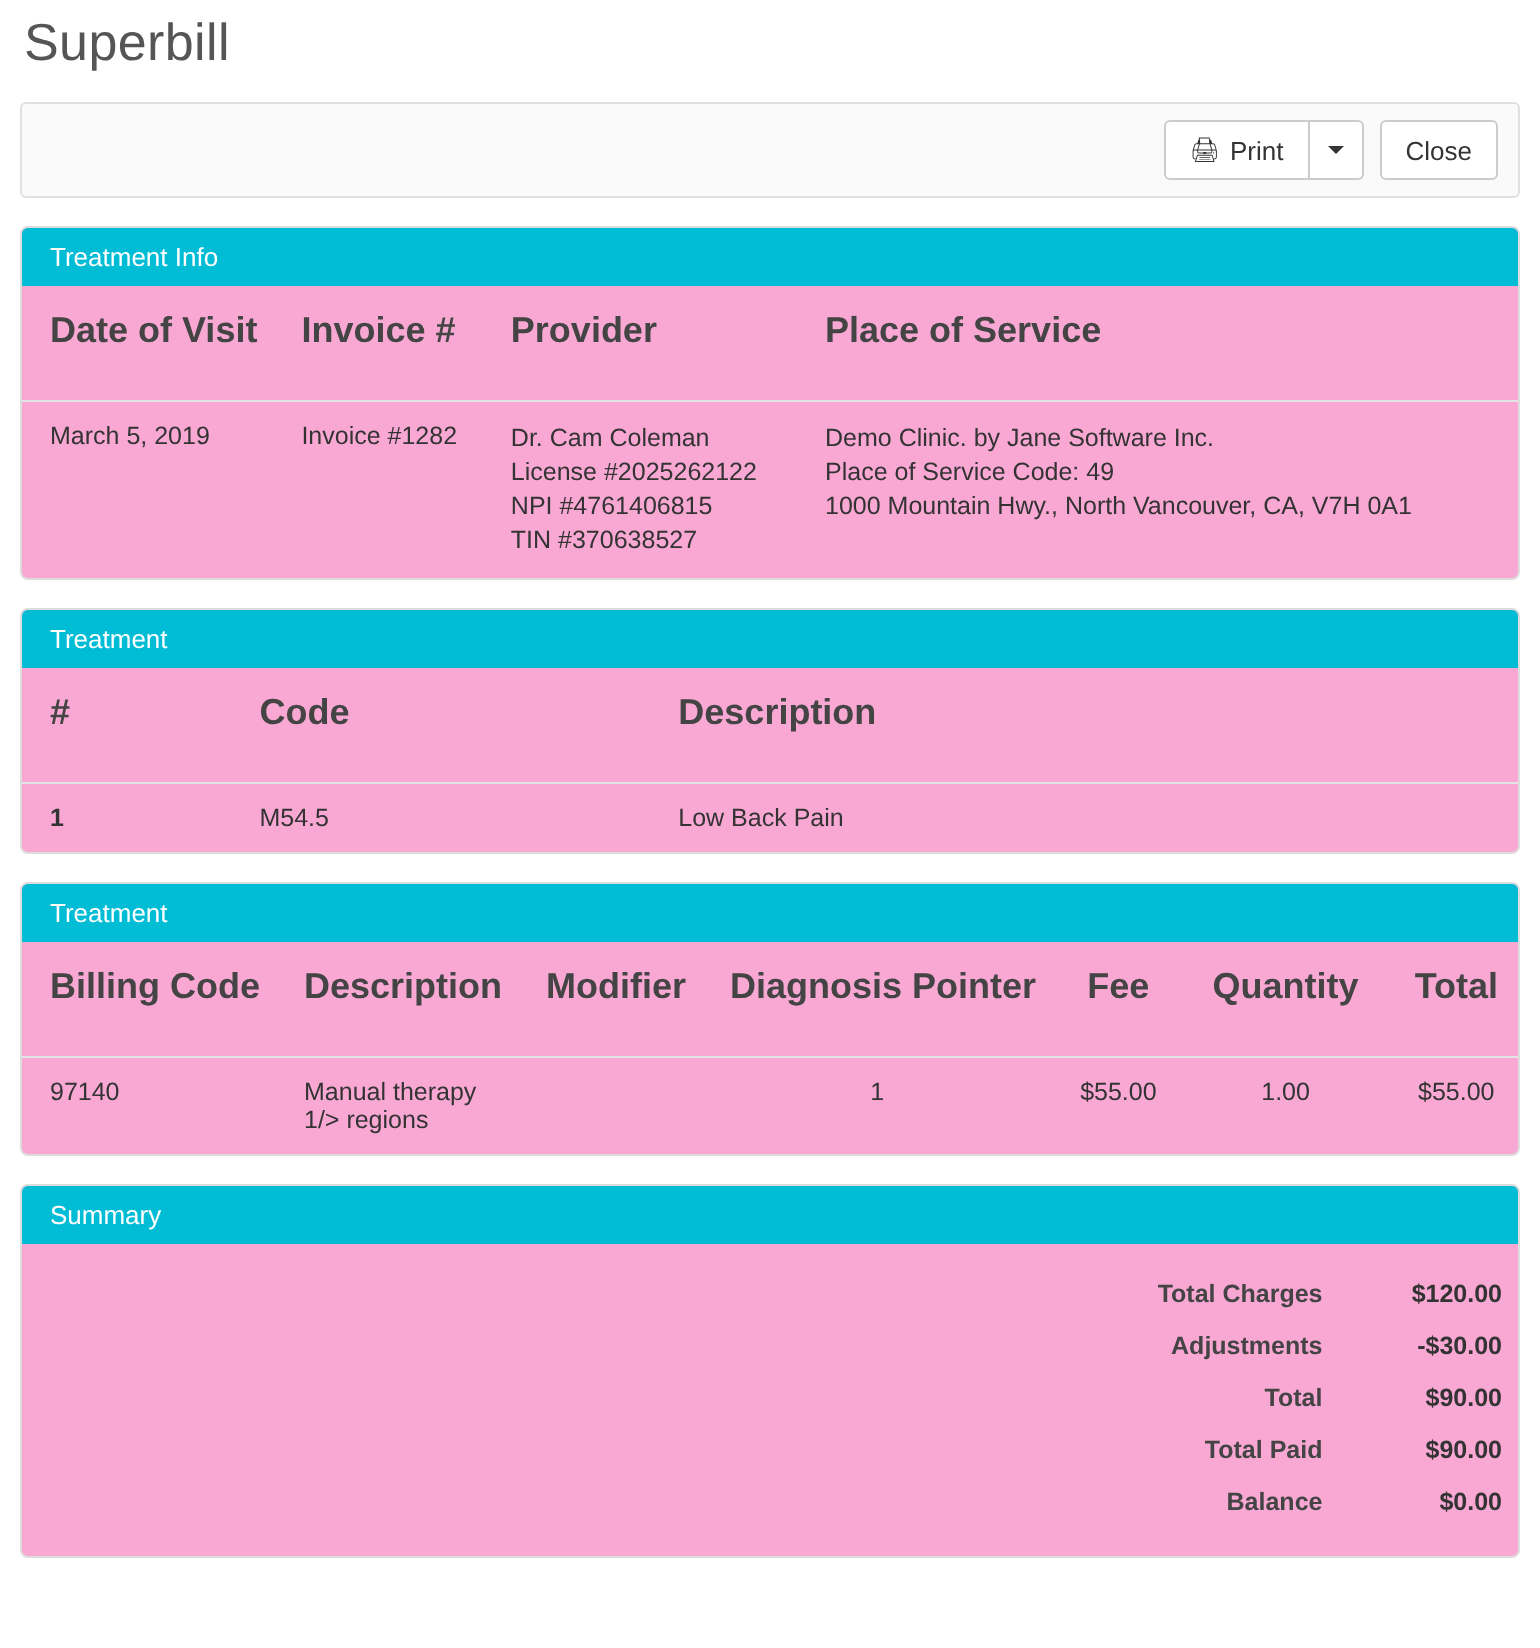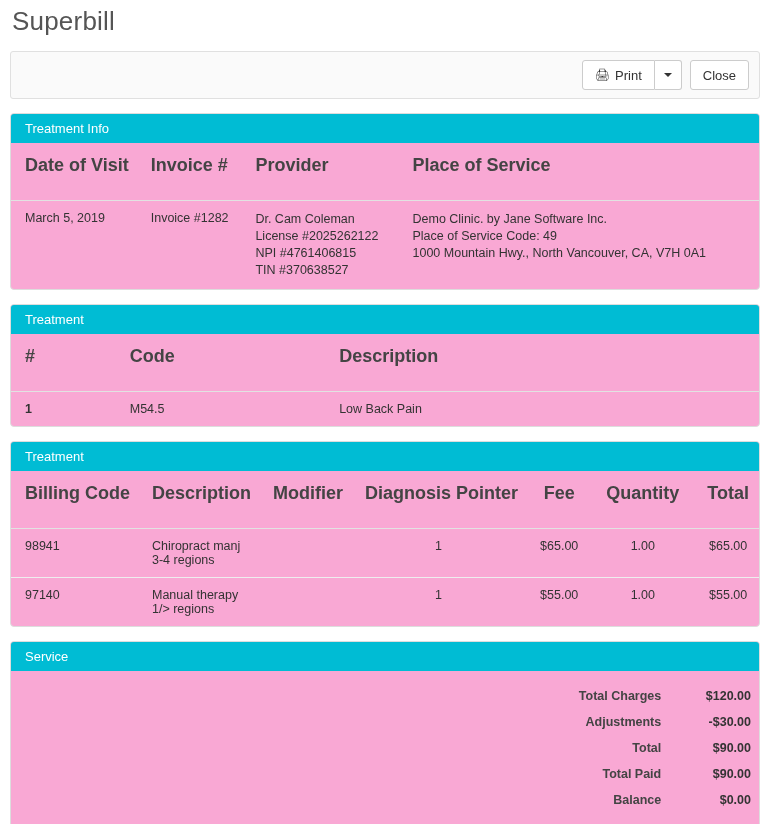--- a/index.html
+++ b/index.html
@@ -231,43 +231,34 @@
           <th style="width:27%">Description</th>
           <th style="width:12%">Modifier</th>
           <th style="width:16%">Diagnosis Pointer</th>
           <th class="num" style="width:10%">Fee</th>
           <th class="num" style="width:11%">Quantity</th>
           <th class="num" style="width:11%">Total</th>
         </tr>
       </thead>
       <tbody>
         <tr>
-          <td>98941</td>
-          <td>Chiropract manj 3-4 regions</td>
-          <td></td>
-          <td class="num">1</td>
-          <td class="num">$65.00</td>
-          <td class="num">1.00</td>
-          <td class="num">$65.00</td>
-        </tr>
-        <tr>
           <td>97140</td>
           <td>Manual therapy 1/&gt; regions</td>
           <td></td>
           <td class="num">1</td>
           <td class="num">$55.00</td>
           <td class="num">1.00</td>
           <td class="num">$55.00</td>
         </tr>
       </tbody>
     </table>
   </div>
 
   <div class="card">
-    <div class="card-header">Service</div>
+    <div class="card-header">Summary</div>
     <div class="summary-body">
       <table class="summary-table">
         <tbody>
           <tr>
             <td class="summary-label">Total Charges</td>
             <td class="summary-value">$120.00</td>
           </tr>
           <tr>
             <td class="summary-label">Adjustments</td>
             <td class="summary-value">-$30.00</td>

